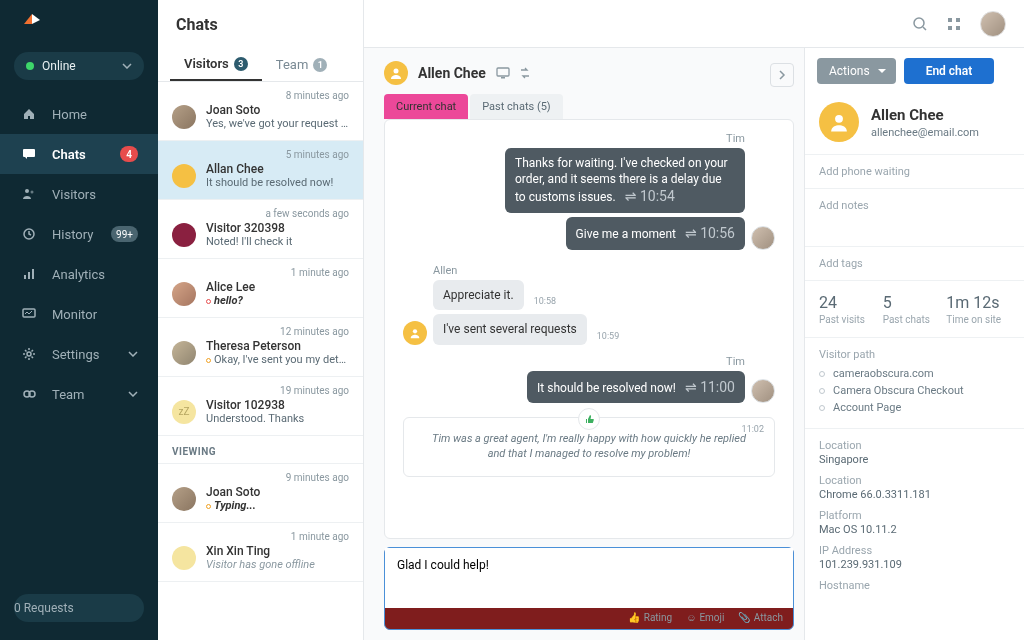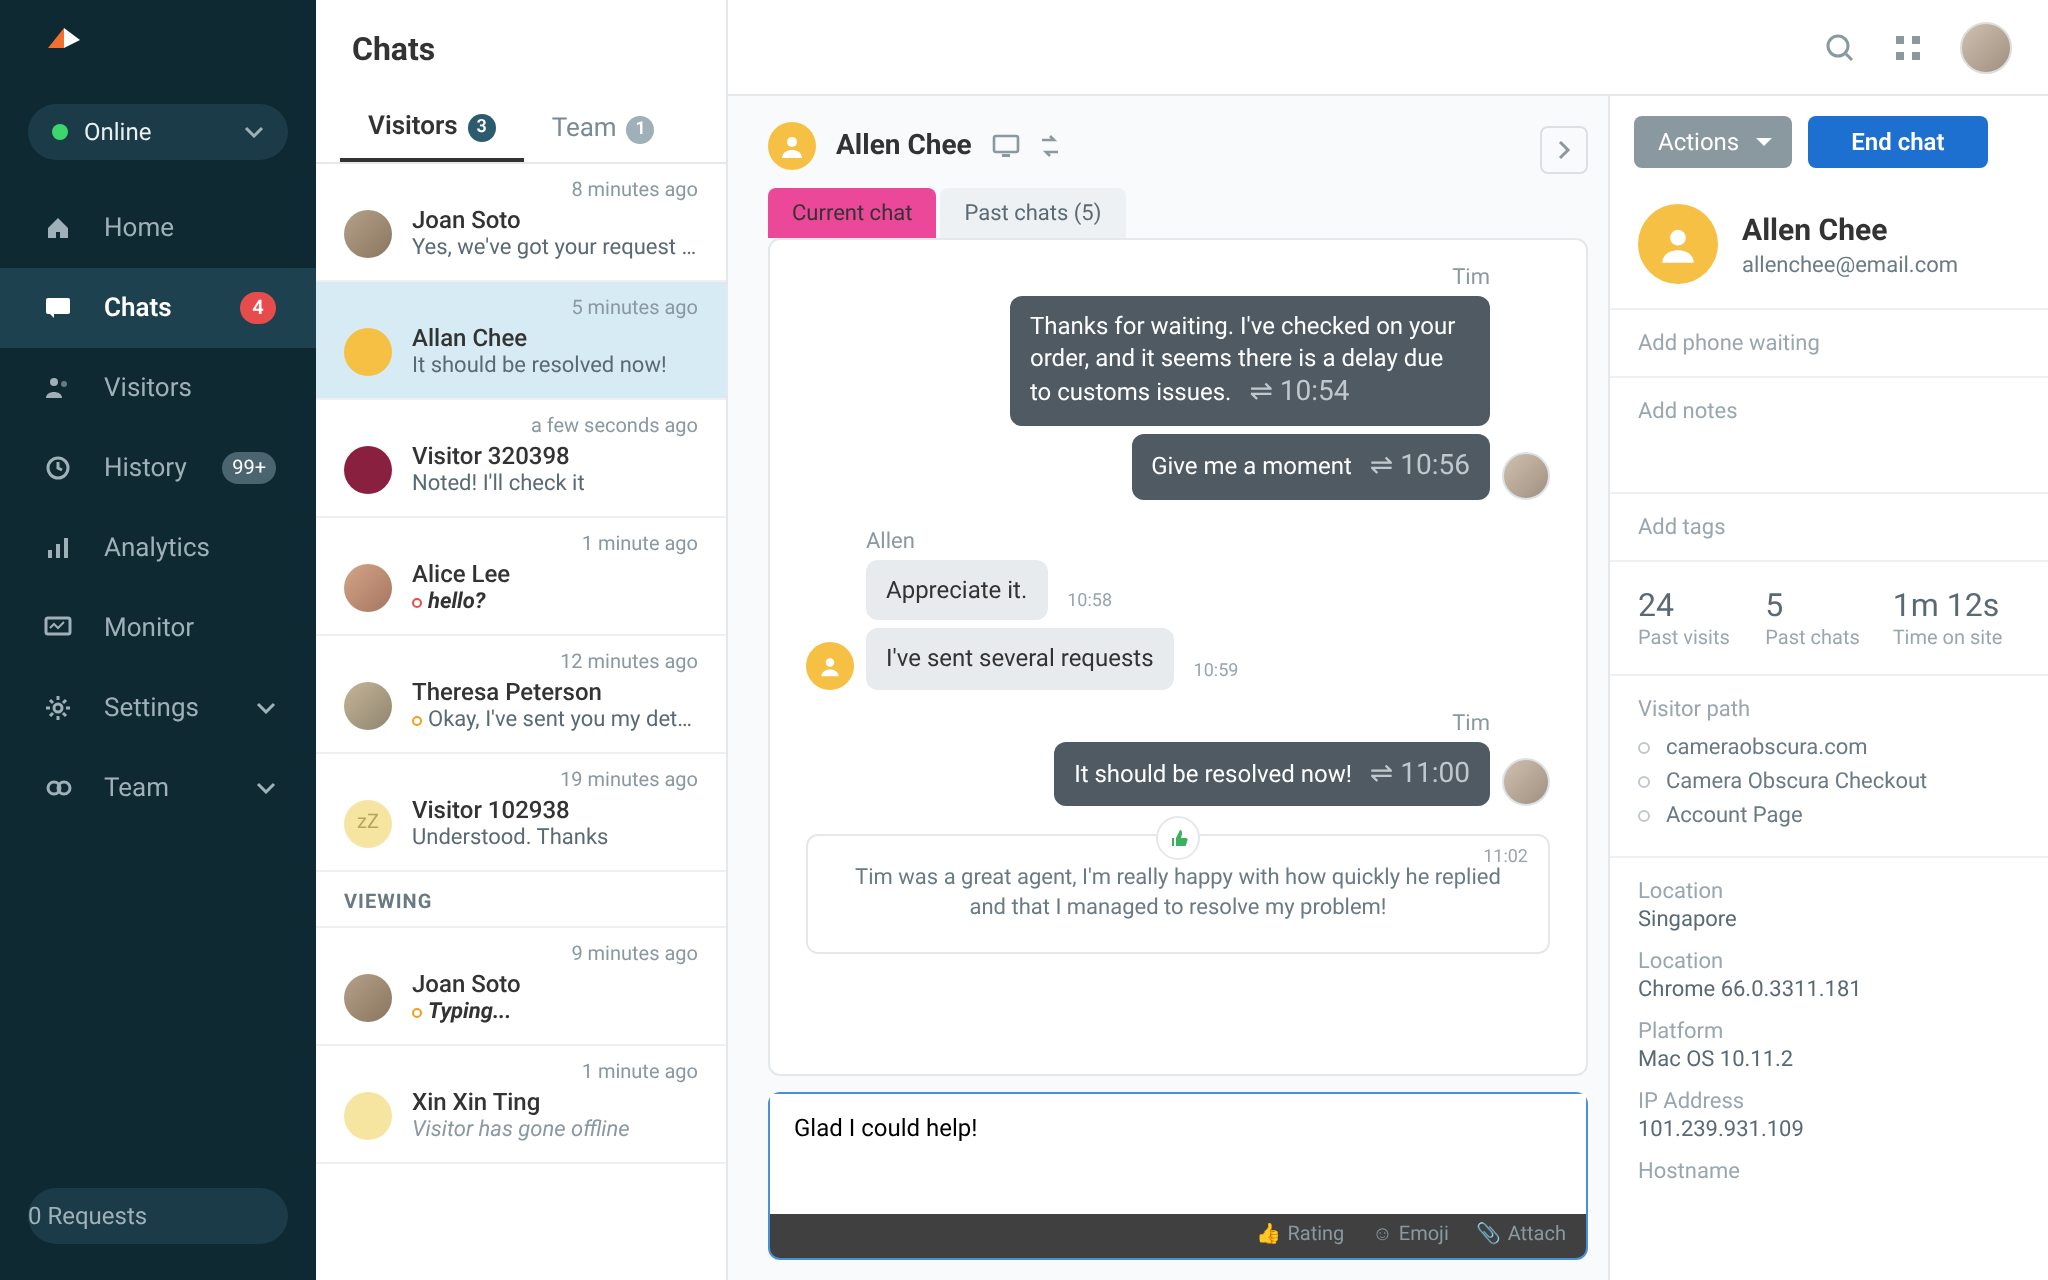--- a/index.html
+++ b/index.html
@@ -81,23 +81,23 @@
 .bubble.dark .ts { color: #c0c8ce; }
 .msg-row .agent-av { width: 24px; height: 24px; border-radius: 50%; background: linear-gradient(135deg, #d0c0b0, #a09080); flex-shrink: 0; border: 1px solid #dde2e6; position: relative; }
 .msg-row .visitor-av { width: 24px; height: 24px; border-radius: 50%; background: #f5c043; flex-shrink: 0; display: flex; align-items: center; justify-content: center; }
 .ts-side { font-size: 9px; color: #98a4ac; padding: 0 4px 4px; }
 
 .rating-box { border: 1px solid #e5e8eb; border-radius: 6px; padding: 14px 18px; margin-top: 10px; position: relative; text-align: center; }
 .rating-box .badge { position: absolute; top: -10px; left: 50%; transform: translateX(-50%); width: 22px; height: 22px; border: 1px solid #e5e8eb; border-radius: 50%; background: #fff; display: flex; align-items: center; justify-content: center; color: #3db060; }
 .rating-box .ts { position: absolute; top: 6px; right: 10px; font-size: 9px; color: #98a4ac; }
 .rating-box .headline { font-size: 11px; color: #5a6a74; margin-bottom: 4px; }
 .rating-box .headline b { color: #333; }
-.rating-box .quote { font-size: 11px; color: #6a7a84; line-height: 1.35; }
-
-.composer { margin: 8px 10px 0; border: 1px solid #4a90d8; border-radius: 6px; background: #404040; display: flex; flex-direction: column; justify-content: center; }
+.rating-box .quote { font-size: 11px; color: #6a7a84; font-style: italic; line-height: 1.35; }
+
+.composer { margin: 8px 10px 0; border: 1px solid #4a90d8; border-radius: 6px; background: #7f1d1d; display: flex; flex-direction: column; justify-content: center; }
 .composer textarea { border: none; resize: none; padding: 10px 12px; font-size: 12px; height: 60px; outline: none; font-family: inherit; }
 .composer .tools { display: flex; justify-content: flex-end; padding: 4px 10px 6px; gap: 14px; font-size: 10px; color: #8a98a0; }
 .composer .tools span { cursor: pointer; display: flex; align-items: center; gap: 3px; }
 
 .rightcol { width: 220px; background: #fff; border-left: 1px solid #e5e8eb; display: flex; flex-direction: column; overflow-y: auto; font-size: 11px; color: #6a7a84; }
 .rightcol .top-acts { display: flex; gap: 8px; padding: 10px 12px; }
 .rightcol .hdr { display: flex; align-items: center; padding: 8px 14px 12px; gap: 12px; }
 .rightcol .hdr .avatar { width: 40px; height: 40px; border-radius: 50%; background: #f5c043; display: flex; align-items: center; justify-content: center; }
 .rightcol .hdr .name { font-size: 15px; font-weight: 700; color: #333; }
 .rightcol .hdr .email { font-size: 11px; color: #6a7a84; margin-top: 2px; }

